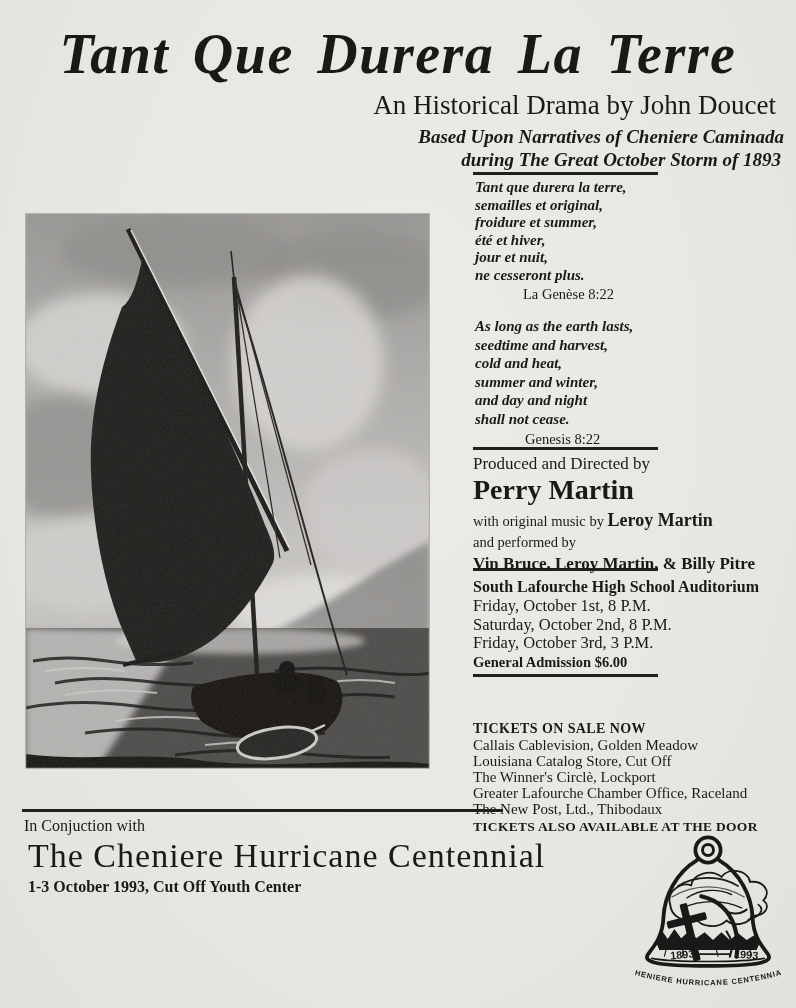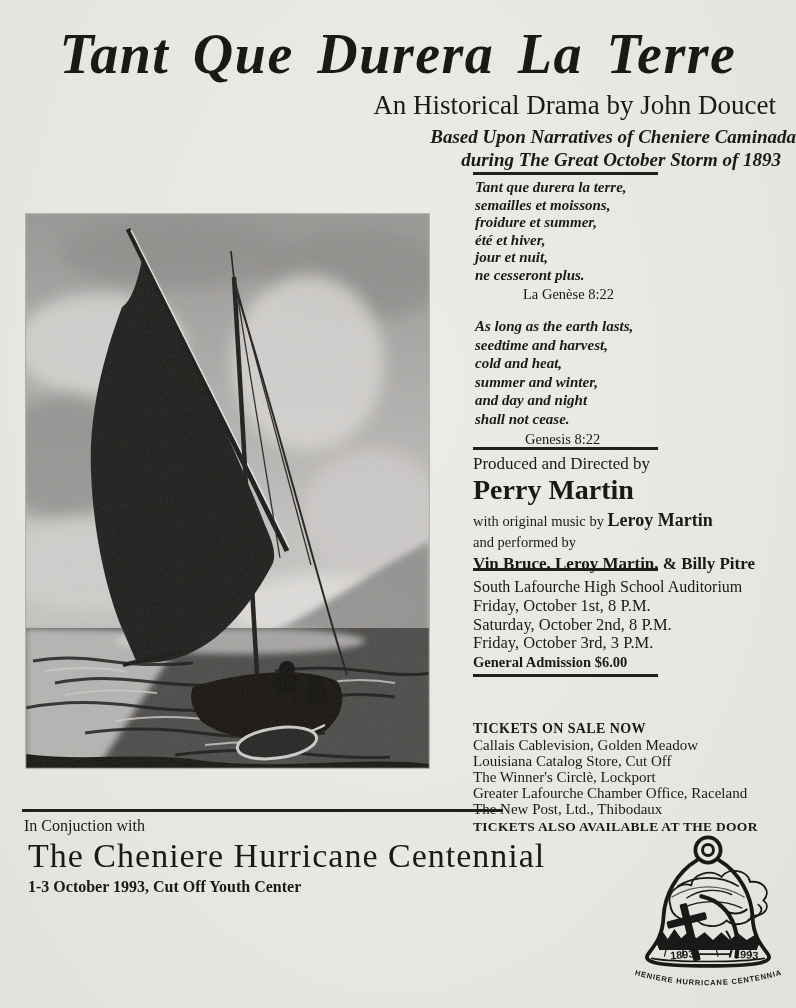--- a/index.html
+++ b/index.html
@@ -20,41 +20,41 @@
   .tagline{font-size:19px;font-weight:bold;font-style:italic;white-space:nowrap;}
   .verse{left:475px;font-size:15px;font-weight:bold;font-style:italic;line-height:17.5px;}
   .verse .cite{font-style:normal;font-weight:normal;font-size:14.5px;padding-left:48px;padding-top:2px;}
   .credits{left:473px;top:454px;width:316px;}
   .credits .lbl1{font-size:17px;line-height:20px;}
   .credits .name{font-size:28px;font-weight:bold;line-height:32px;}
   .credits .small{font-size:14.5px;line-height:21px;}
   .credits .med{font-size:18px;font-weight:bold;}
   .credits .performers{font-size:17px;font-weight:bold;line-height:22px;}
   .venue{left:473px;top:577px;width:316px;}
-  .venue .vname{font-size:16px;font-weight:normal;line-height:20px;}
+  .venue .vname{font-size:16px;font-weight:bold;line-height:20px;}
   .venue .vline{font-size:16.5px;line-height:18.7px;}
   .venue .vadm{font-size:14.5px;font-weight:bold;line-height:19px;}
   .tickets{left:473px;top:720px;width:320px;}
   .tickets .thead{font-size:14px;font-weight:bold;letter-spacing:.4px;line-height:17px;}
   .tickets .tline{font-size:15px;line-height:16px;}
   .tickets .tdoor{font-size:13.5px;font-weight:bold;letter-spacing:.3px;line-height:17px;margin-top:1px;}
   .conj{left:24px;top:817px;font-size:16px;}
   .event{left:28px;top:837px;font-size:34px;letter-spacing:1px;white-space:nowrap;}
   .details{left:28px;top:878px;font-size:16px;font-weight:bold;}
   .photo{left:25px;top:213px;width:405px;height:556px;}
   .bell{left:624px;top:816px;width:168px;height:194px;}
 </style>
 </head>
 <body>
 
 <div class="poster">
 
   <div class="abs title">Tant Que Durera La Terre</div>
   <div class="abs subtitle">An Historical Drama by John Doucet</div>
-  <div class="abs tagline" style="right:0;top:126px;">Based Upon Narratives of Cheniere Caminada</div>
+  <div class="abs tagline" style="right:12px;top:126px;">Based Upon Narratives of Cheniere Caminada</div>
   <div class="abs tagline" style="right:15px;top:149px;">during The Great October Storm of 1893</div>
 
   <div class="abs photo">
     <svg width="405" height="556" viewBox="0 0 405 556">
       <defs>
         <linearGradient id="sky" x1="0" y1="0" x2="0" y2="1">
           <stop offset="0" stop-color="#989694"></stop>
           <stop offset="0.45" stop-color="#b1afad"></stop>
           <stop offset="0.78" stop-color="#c6c4c2"></stop>
         </linearGradient>
@@ -130,21 +130,21 @@
     </svg>
   </div>
 
   <div class="rule" style="left:473px;top:172px;width:185px;"></div>
   <div class="rule" style="left:473px;top:447px;width:185px;"></div>
   <div class="rule" style="left:473px;top:568px;width:185px;"></div>
   <div class="rule" style="left:473px;top:674px;width:185px;"></div>
 
   <div class="abs verse" style="top:179px;">
     <div>Tant que durera la terre,</div>
-    <div>semailles et moissons,</div>
+    <div>semailles et original,</div>
     <div>froidure et summer,</div>
     <div>été et hiver,</div>
     <div>jour et nuit,</div>
     <div>ne cesseront plus.</div>
     <div class="cite">La Genèse 8:22</div>
   </div>
 
   <div class="abs verse" style="top:317px;line-height:18.5px;">
     <div>As long as the earth lasts,</div>
     <div>seedtime and harvest,</div>

